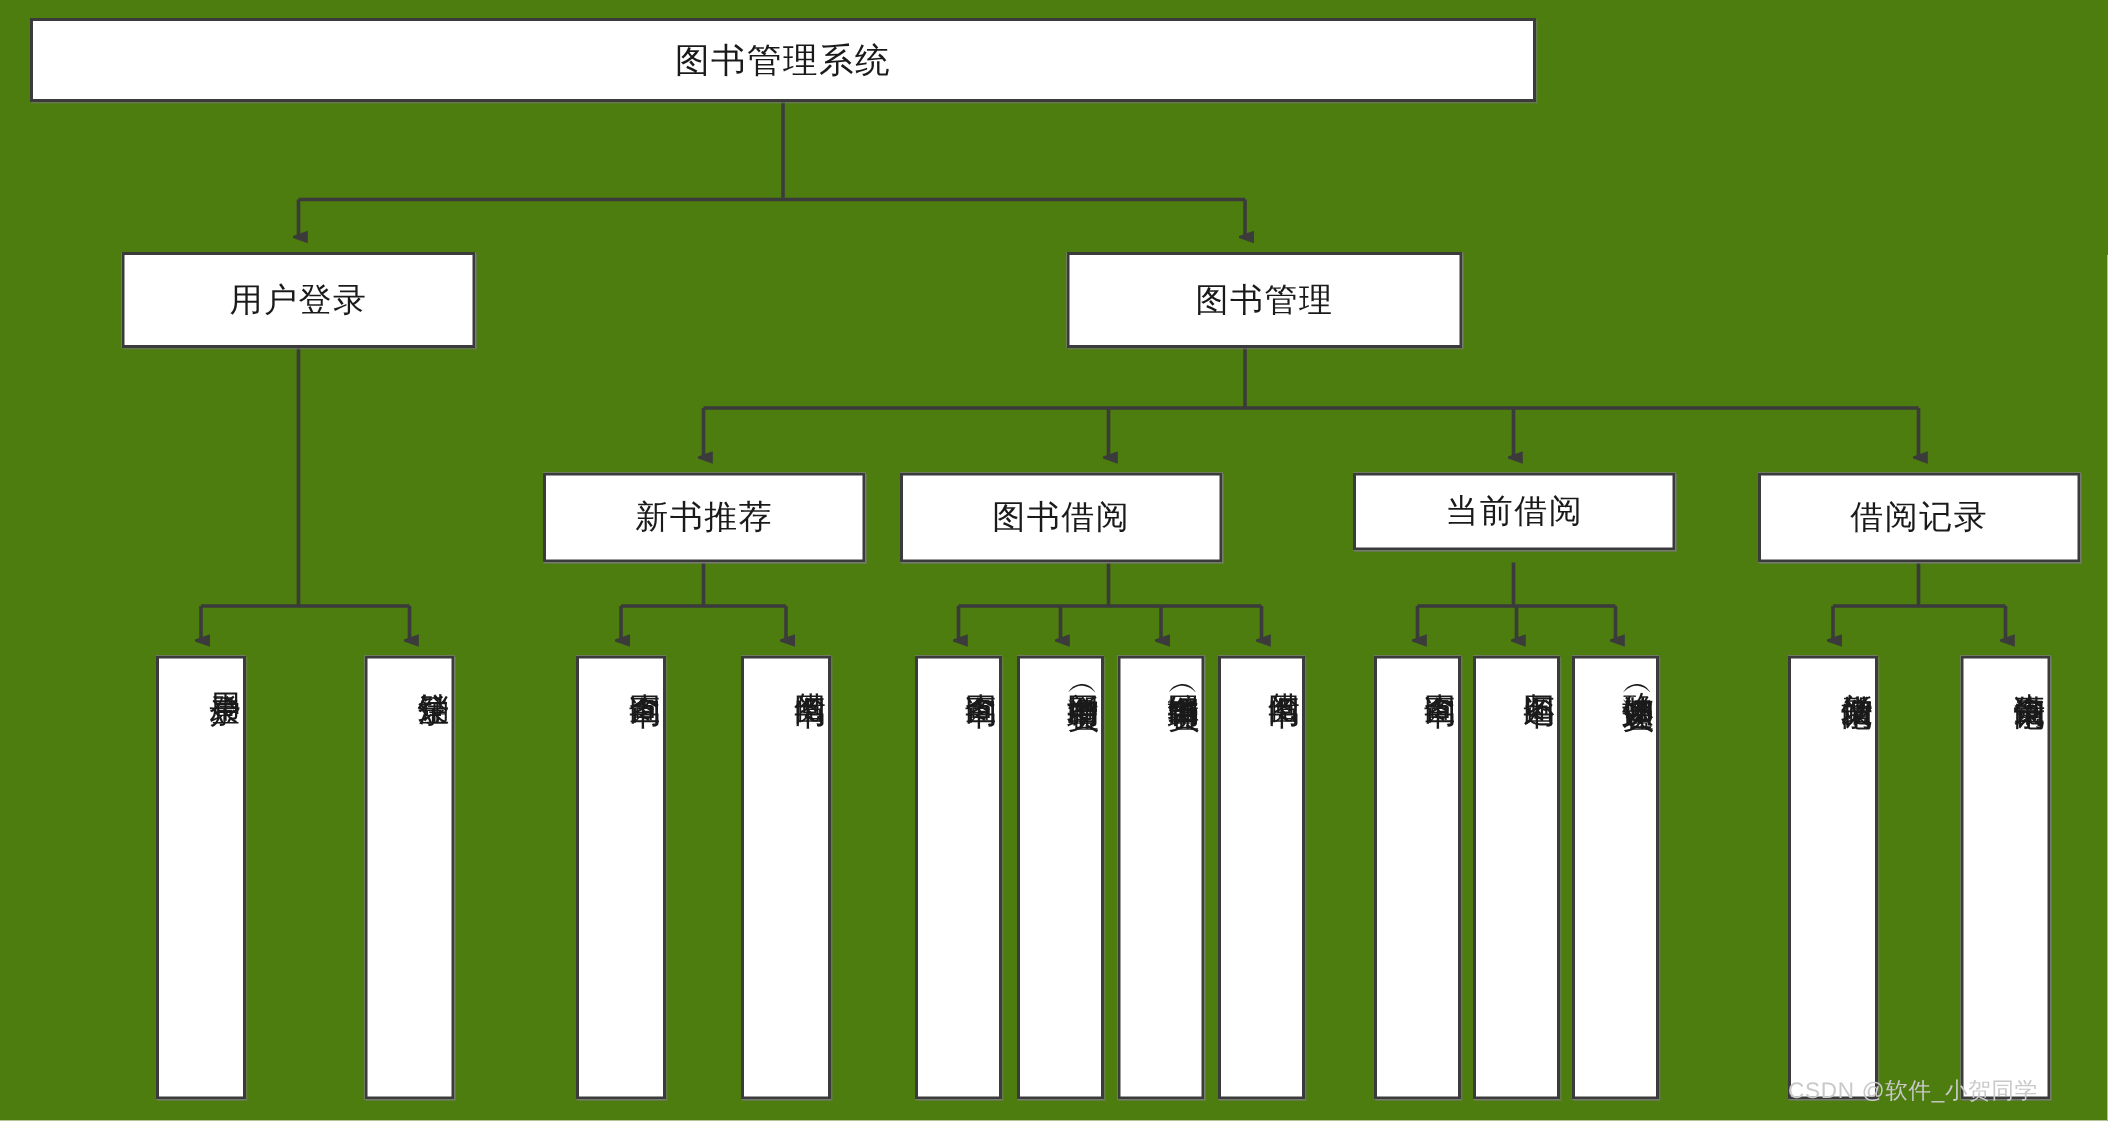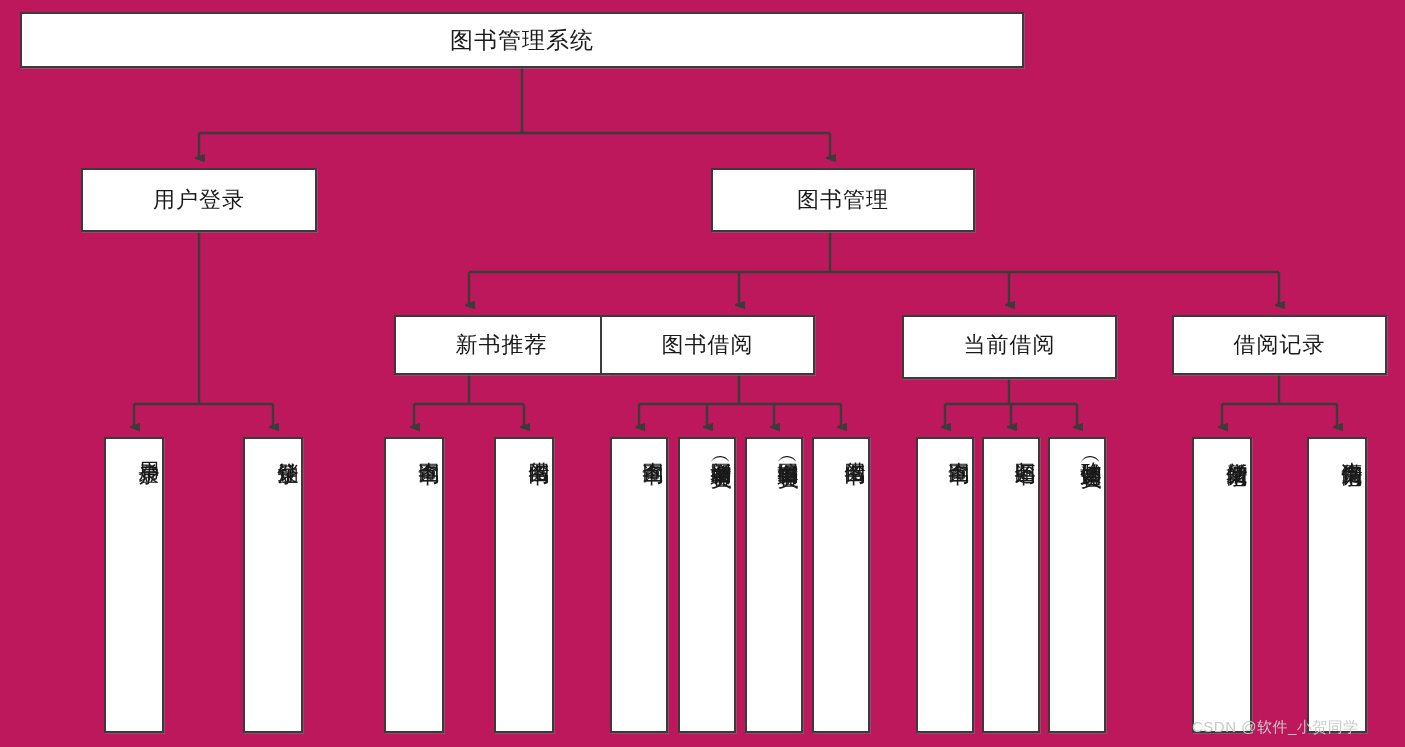--- a/index.html
+++ b/index.html
@@ -4,21 +4,21 @@
 <style>
   html,body{margin:0;padding:0;background:#ffffff;}
   body{
     font-family:"Liberation Sans","DejaVu Sans",sans-serif;
     -webkit-font-smoothing:antialiased;
   }
   #canvas{
     position:relative;
     width:1405px;
     height:747px;
-    background:#be185d;
+    background:#4d7c0f;
     overflow:hidden;
   }
   .node{
     position:absolute;
     box-sizing:border-box;
     border:2px solid #3b3b3b;
     background:#ffffff;
     display:flex;
     align-items:center;
     justify-content:center;
@@ -123,27 +123,27 @@
     <span>图书管理系统</span>
   </div>
 
   <div class="node h" style="left:81px;top:168px;width:236px;height:64px;">
     <span>用户登录</span>
   </div>
   <div class="node h" style="left:711px;top:168px;width:264px;height:64px;">
     <span>图书管理</span>
   </div>
 
-  <div class="node h" style="left:362px;top:315px;width:215px;height:60px;margin-left:32px;">
+  <div class="node h" style="left:362px;top:315px;width:215px;height:60px;">
     <span>新书推荐</span>
   </div>
   <div class="node h" style="left:600px;top:315px;width:215px;height:60px;">
     <span>图书借阅</span>
   </div>
-  <div class="node h" style="left:902px;top:315px;width:215px;height:64px;font-family:Liberation Mono, monospace;">
+  <div class="node h" style="left:902px;top:315px;width:215px;height:52px;">
     <span>当前借阅</span>
   </div>
   <div class="node h" style="left:1172px;top:315px;width:215px;height:60px;align-items:center;">
     <span>借阅记录</span>
   </div>
 
   <div class="node v" style="left:104px;top:437px;width:60px;height:296px;">
     <span class="vtxt">用户登录</span>
   </div>
   <div class="node v" style="left:243px;top:437px;width:60px;height:296px;">

